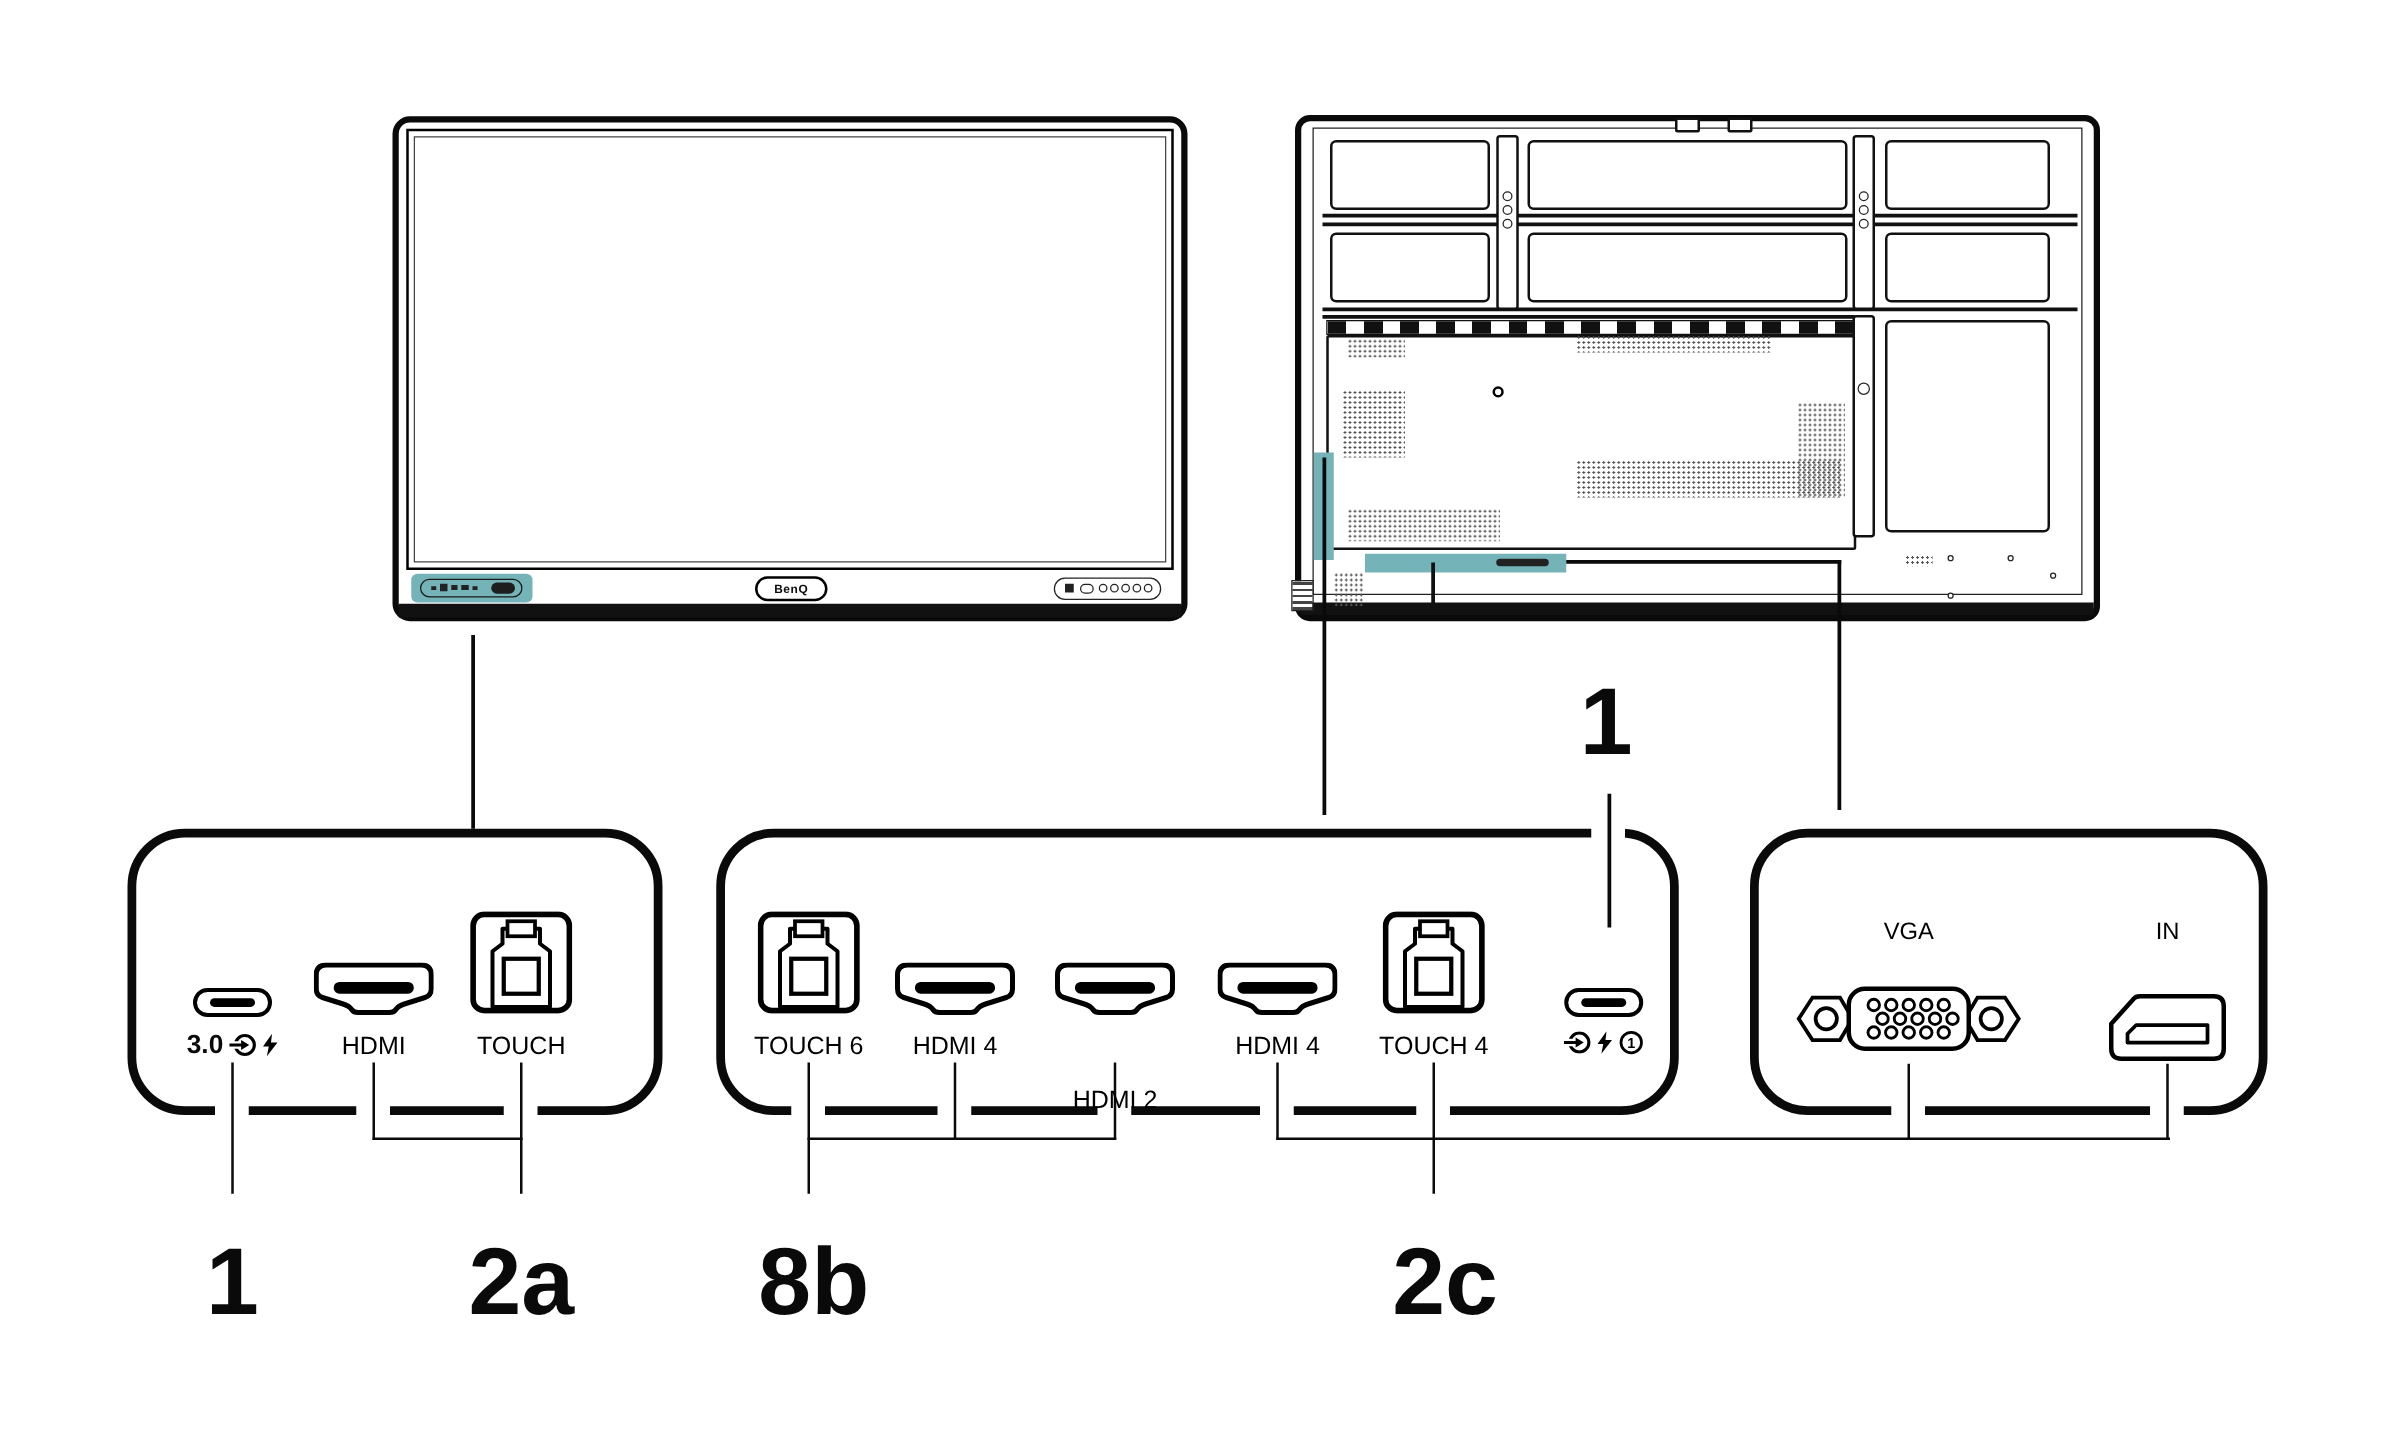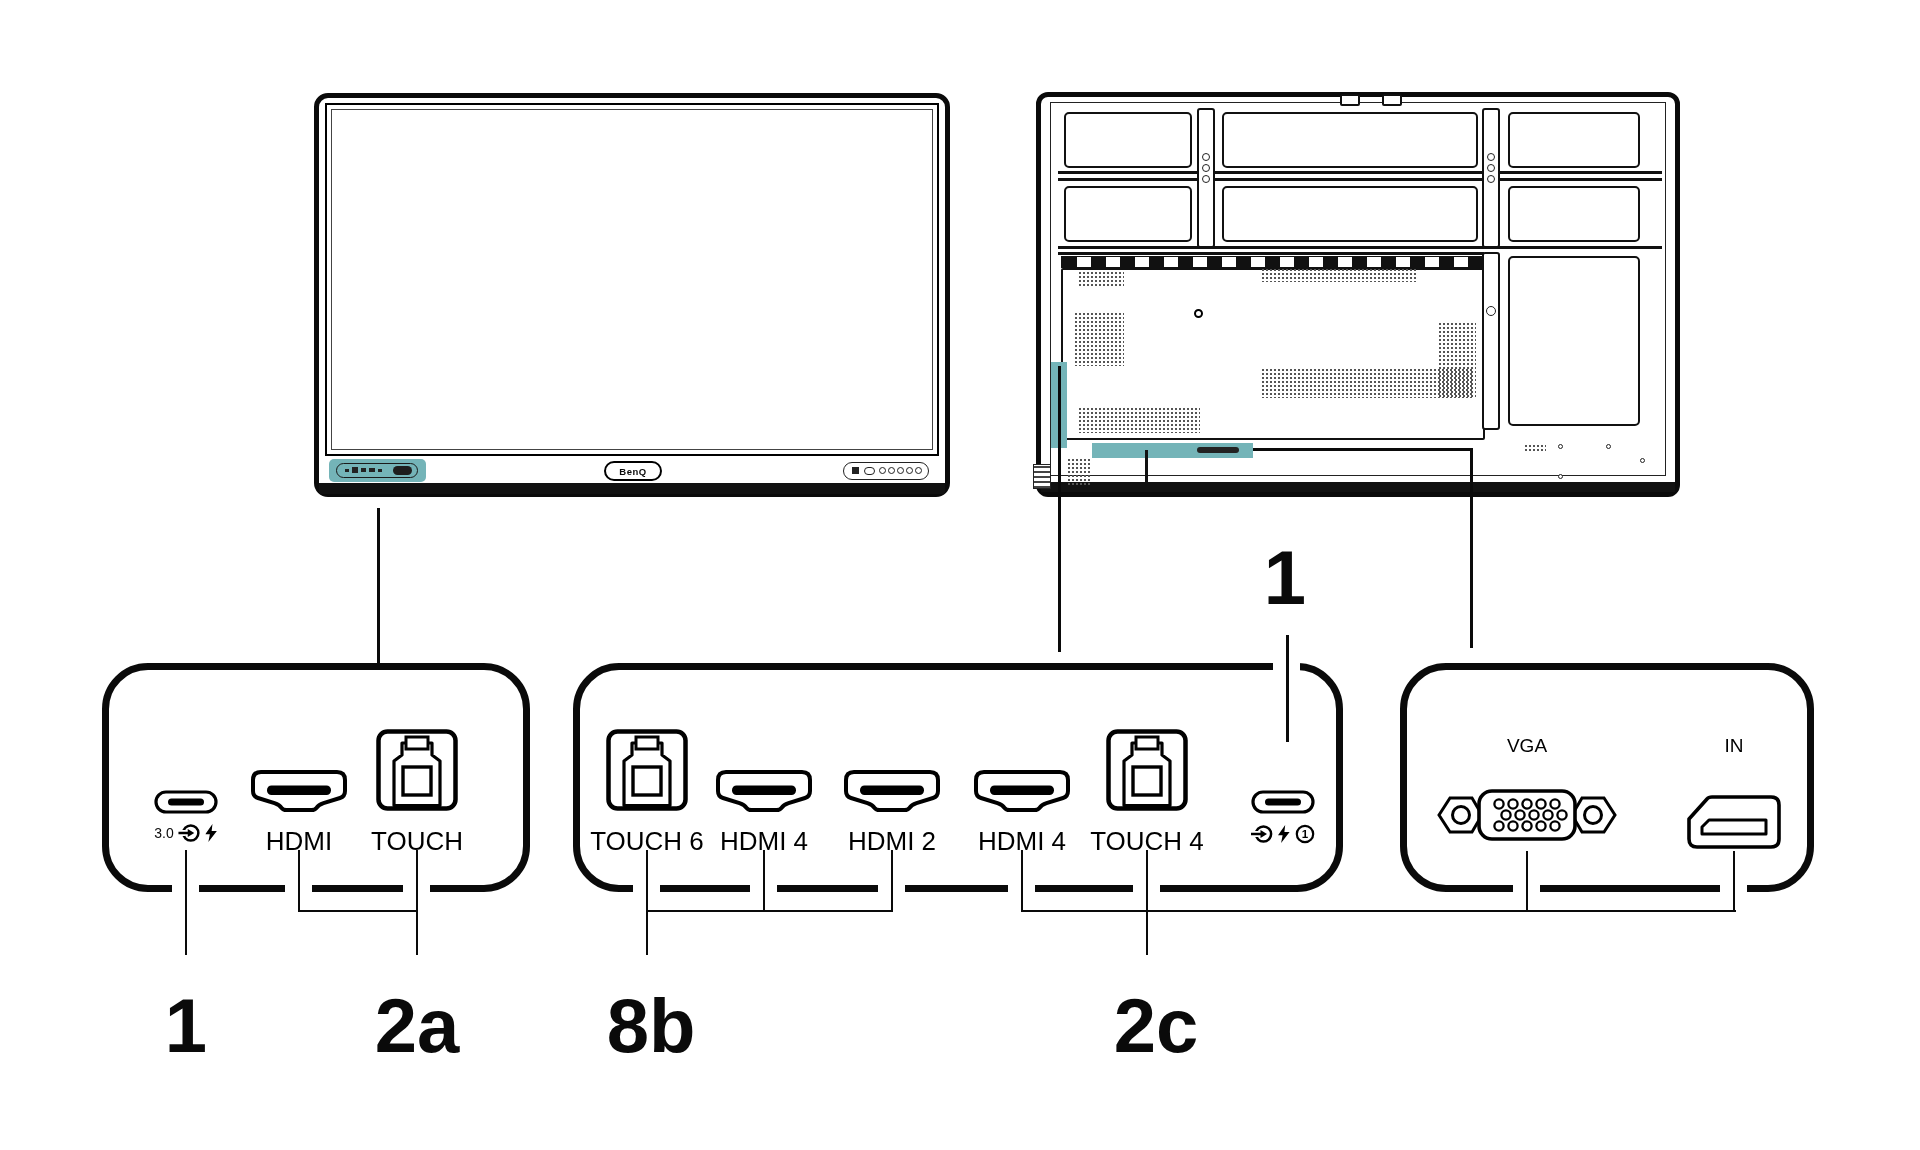--- a/index.html
+++ b/index.html
@@ -4,25 +4,25 @@
 <style>
   html,body{margin:0;padding:0;background:#fff;}
   #stage{position:relative;width:1920px;height:1150px;background:#fff;overflow:hidden;
          font-family:"Liberation Sans",sans-serif;color:#0a0a0a;}
   .abs{position:absolute;}
   .panel{position:absolute;border:7px solid #0a0a0a;border-radius:46px;background:#fff;box-sizing:border-box;}
   .vline{position:absolute;background:#0a0a0a;width:3px;}
   .hline{position:absolute;background:#0a0a0a;height:2px;}
   .thin{width:2px;}
   .gap{position:absolute;background:#ffffff;height:10px;width:27px;}
-  .port-label{position:absolute;transform:translateX(-50%);font-size:26px;white-space:nowrap;color:#000;}
+  .port-label{position:absolute;transform:translateX(-50%);font-size:20px;white-space:nowrap;color:#000;}
   .small-label{font-size:19px;}
   .bignum{position:absolute;transform:translateX(-50%);font-size:76px;font-weight:bold;line-height:1;color:#0a0a0a;}
   .iconrow{position:absolute;transform:translateX(-50%);display:flex;align-items:center;gap:5px;}
-  .iconrow .txt{font-size:14px;font-weight:400;}
+  .iconrow .txt{font-size:21px;font-weight:700;}
   .outline{position:absolute;border:2px solid #111;background:#fff;box-sizing:border-box;border-radius:5px;}
   .dots{position:absolute;background-image:radial-gradient(#555 1px, transparent 1.1px);background-size:4px 4px;}
   .teal{position:absolute;}
   .circ{position:absolute;border-radius:50%;border:1.5px solid #222;background:#fff;box-sizing:border-box;}
   svg{display:block;}
 </style>
 </head>
 <body>
 
 <svg width="0" height="0" style="position:absolute">
@@ -232,21 +232,21 @@
   <div class="port-label" style="left:647px;top:826px;">TOUCH 6</div>
 
   <svg class="abs" width="96" height="42" style="left:716px;top:770px;">
       <use href="#sym-hdmi"></use>
     </svg>
   <div class="port-label" style="left:764px;top:826px;">HDMI 4</div>
 
   <svg class="abs" width="96" height="42" style="left:844px;top:770px;">
       <use href="#sym-hdmi"></use>
     </svg>
-  <div class="port-label" style="left:892px;top:826px;">HDMI 2</div>
+  <div class="port-label" style="left:892px;top:869px;">HDMI 2</div>
 
   <svg class="abs" width="96" height="42" style="left:974px;top:770px;">
       <use href="#sym-hdmi"></use>
     </svg>
   <div class="port-label" style="left:1022px;top:826px;">HDMI 4</div>
 
   <svg class="abs" width="82" height="82" style="left:1106px;top:729px;">
       <use href="#sym-usbb"></use>
     </svg>
   <div class="port-label" style="left:1147px;top:826px;">TOUCH 4</div>

